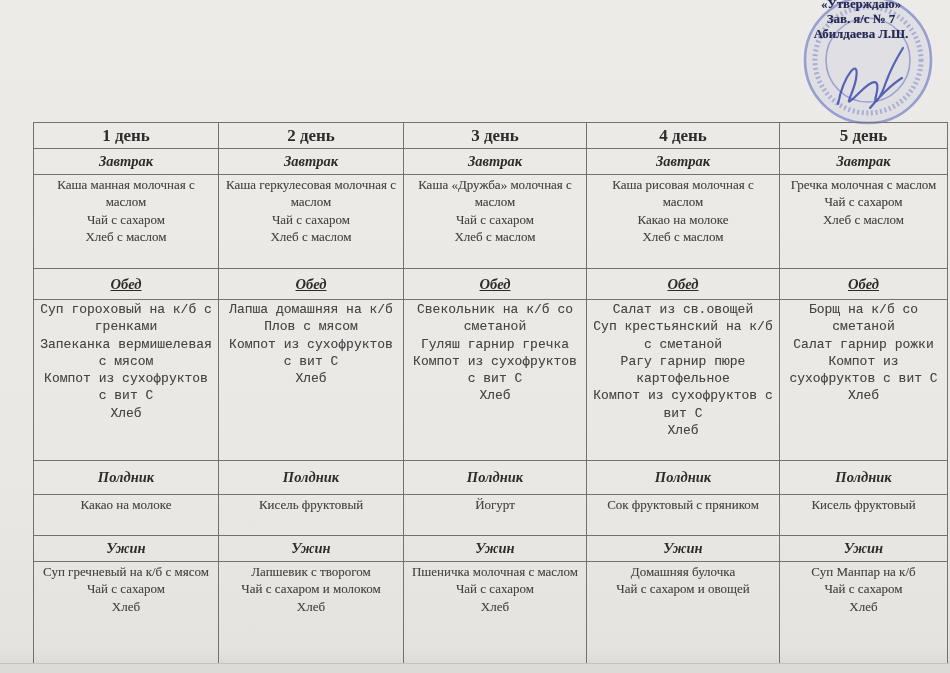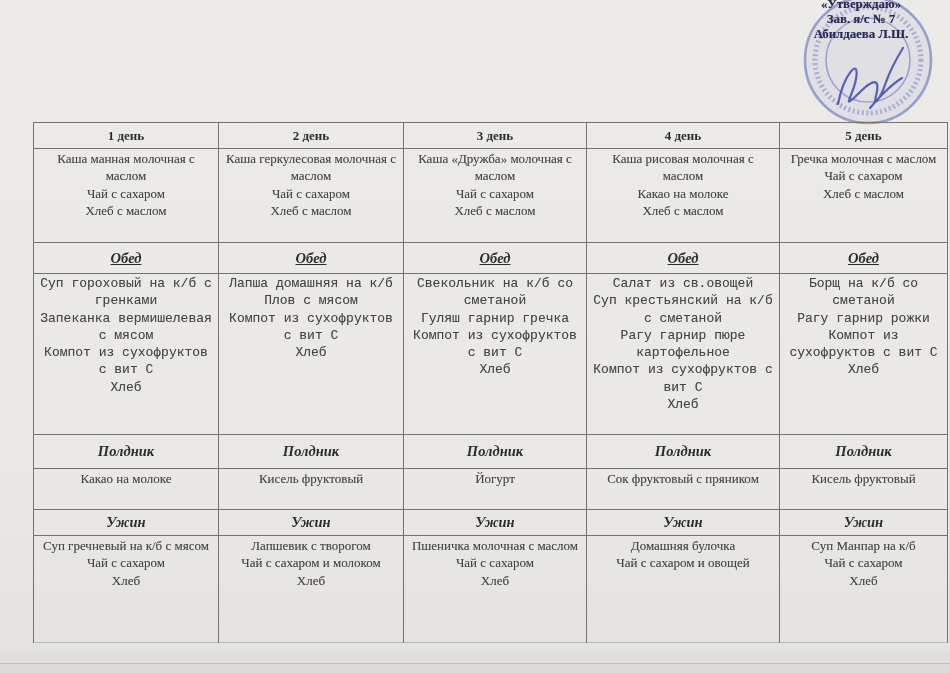--- a/index.html
+++ b/index.html
@@ -36,21 +36,21 @@
   
   table.menu{
     position:absolute;top:122px;left:33px;width:914px;
     border-collapse:collapse;table-layout:fixed;
   }
   table.menu td{
     border:1px solid #73726d;
     text-align:center;padding:1px 6px;overflow:visible;
     color:#454545;
   }
-  tr.day-row td{font-weight:bold;font-size:13px;height:23px;color:#2d2d2d;vertical-align:middle;}
+  tr.day-row td{font-weight:bold;font-size:17px;height:23px;color:#2d2d2d;vertical-align:middle;}
   tr.section-row td{
     font-weight:bold;font-style:italic;font-size:14.5px;color:#2c2c2c;vertical-align:middle;
   }
   tr.row-breakfast-hdr td{height:23px;}
   tr.row-lunch-hdr td{height:28px;text-decoration:underline;}
   tr.row-snack-hdr td{height:31px;margin-top:13px;}
   tr.row-dinner-hdr td{height:23px;}
   tr.content-row td{
     vertical-align:top;font-size:13px;line-height:1.33;
     white-space:pre-line;text-shadow:0 0 0.4px rgba(70,70,70,.35);text-align:center;
@@ -90,20 +90,27 @@
         <col style="width:168px">
     </colgroup>
     <tbody>
     <tr class="day-row">
       <td>1 день</td>
       <td>2 день</td>
       <td>3 день</td>
       <td>4 день</td>
       <td>5 день</td>
     </tr>
+    <tr class="section-row row-breakfast-hdr">
+      <td>Завтрак</td>
+      <td>Завтрак</td>
+      <td>Завтрак</td>
+      <td>Завтрак</td>
+      <td>Завтрак</td>
+    </tr>
     <tr class="content-row row-breakfast">
       <td>Каша манная молочная с маслом
 Чай с сахаром
 Хлеб с маслом</td>
       <td>Каша геркулесовая молочная  с маслом
 Чай с сахаром
 Хлеб с маслом</td>
       <td>Каша «Дружба» молочная с маслом
 Чай с сахаром
 Хлеб с маслом</td>
@@ -133,21 +140,21 @@
       <td>Свекольник на к/б со сметаной
 Гуляш гарнир гречка
 Компот из сухофруктов с вит С
 Хлеб</td>
       <td>Салат из св.овощей
 Суп крестьянский на к/б с сметаной
 Рагу гарнир пюре картофельное
 Компот из сухофруктов с вит С
 Хлеб</td>
       <td>Борщ на к/б со сметаной
-Рагу гарнир рожки
+Салат гарнир рожки
 Компот из сухофруктов с вит С
 Хлеб</td>
     </tr>
     <tr class="section-row row-snack-hdr">
       <td>Полдник</td>
       <td>Полдник</td>
       <td>Полдник</td>
       <td>Полдник</td>
       <td>Полдник</td>
     </tr>

